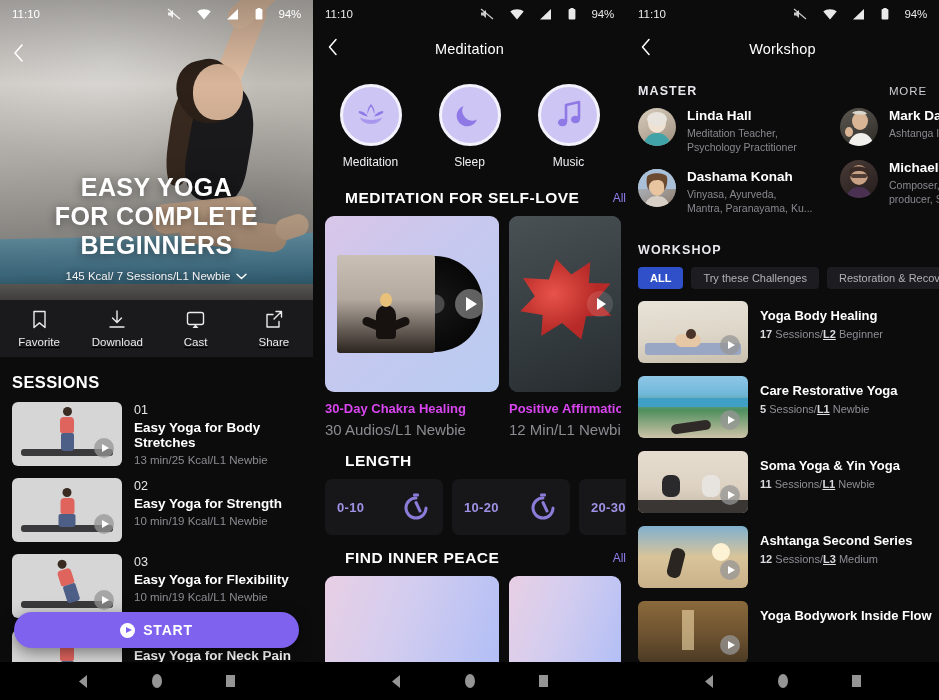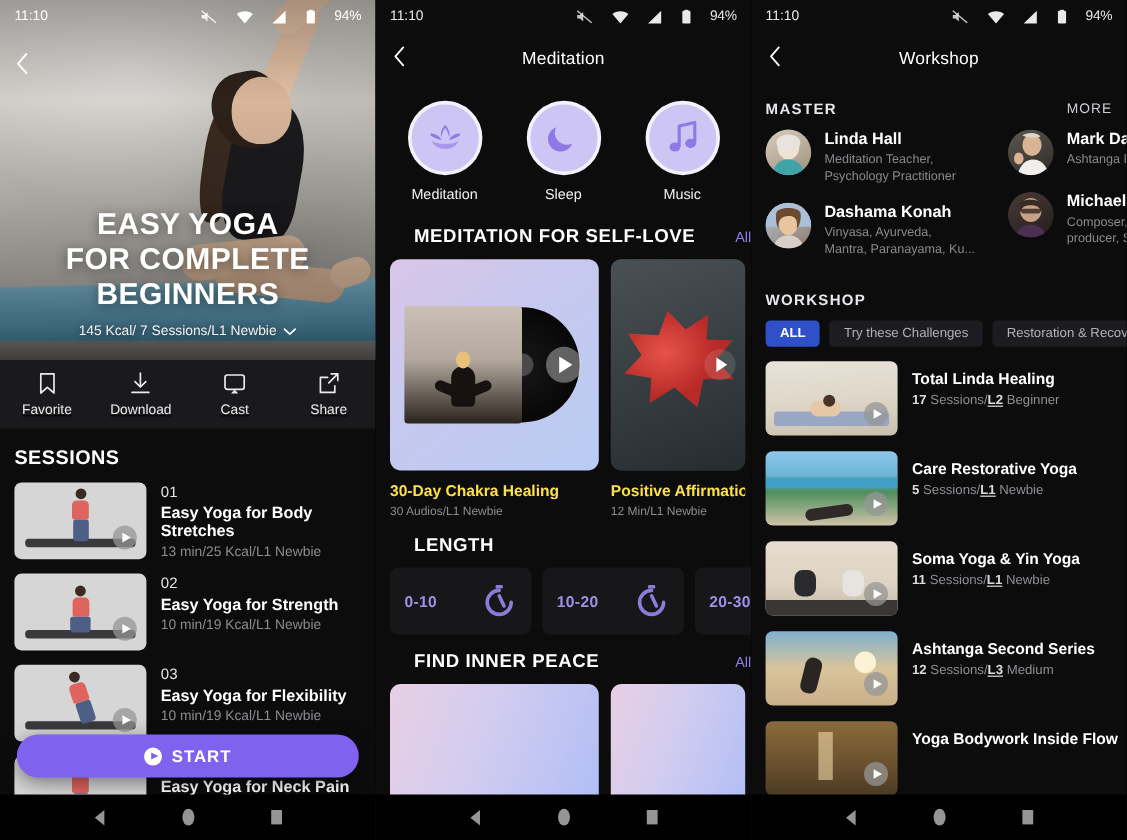--- a/index.html
+++ b/index.html
@@ -178,23 +178,23 @@
   .sec-hd .all { color: #8f7dea; font-size: 12px; cursor: pointer; }
 
   .hcards { display: flex; gap: 10px; padding: 0 12px; }
   .mcard { width: 174px; flex: 0 0 174px; cursor: pointer; }
   .mcard.small { width: 112px; flex: 0 0 112px; }
   .mcard-img {
     height: 176px; border-radius: 9px; position: relative; overflow: hidden;
     background: linear-gradient(140deg, #d9c6e8 0%, #c6c8ef 45%, #b9ccf2 100%);
   }
   .mcard.small .mcard-img { height: 176px; background: #3a4246; }
-  .mcard-name { color: #fde047; font-size: 13px; font-weight: 600; margin-top: 9px;
+  .mcard-name { color: #d946ef; font-size: 13px; font-weight: 600; margin-top: 9px;
     white-space: nowrap; overflow: hidden; }
-  .mcard-sub { color: #8d8b90; font-size: 10px; margin-top: 5px; white-space: nowrap; overflow: hidden; }
+  .mcard-sub { color: #8d8b90; font-size: 15px; margin-top: 5px; white-space: nowrap; overflow: hidden; }
 
   
   .vinyl { position: absolute; right: 16px; top: 50%; transform: translateY(-50%);
     width: 96px; height: 96px; border-radius: 50%;
     background: radial-gradient(circle at 50% 50%, #4a4a4a 0 9px, #141414 10px, #000 100%); }
   .sleeve { position: absolute; left: 12px; top: 50%; transform: translateY(-50%);
     width: 98px; height: 98px; border-radius: 3px; overflow: hidden;
     background: linear-gradient(180deg, #c9bfb4 0%, #b3a99f 45%, #2b241e 100%); }
   .sleeve .med { position: absolute; left: 50%; bottom: 8px; transform: translateX(-50%);
     width: 44px; height: 52px; }
@@ -722,21 +722,21 @@
 
       <div>
         <div class="wsitem">
           <div class="wthumb" style="background:linear-gradient(175deg,#e8e3d8 0%,#ddd6c8 55%,#c9bfae 100%)">
             <div style="position:absolute;left:6%;right:6%;bottom:8px;height:12px;background:#9aa7c4;border-radius:3px"></div>
             <div style="position:absolute;left:34%;bottom:16px;width:26px;height:13px;background:#e6c7a6;border-radius:7px"></div>
             <div style="position:absolute;left:44%;bottom:24px;width:10px;height:10px;background:#4a3328;border-radius:50%"></div>
             <div class="play-badge"></div>
           </div>
           <div>
-            <div class="w-name">Total Linda Healing</div>
+            <div class="w-name">Yoga Body Healing</div>
             <div class="w-sub"><b>17</b><span> Sessions/</span><i>L2</i><span> Beginner</span></div>
           </div>
         </div>
 
         <div class="wsitem">
           <div class="wthumb" style="background:linear-gradient(180deg,#8fc7e8 0%,#6fb7d8 30%,#4f8f5e 55%,#cfc3a8 100%)">
             <div style="position:absolute;left:0;right:0;top:34%;height:16%;background:#3f9fc4"></div>
             <div style="position:absolute;left:30%;bottom:6px;width:40px;height:10px;background:#2f2a28;border-radius:5px;transform:rotate(-8deg)"></div>
             <div class="play-badge"></div>
           </div>

